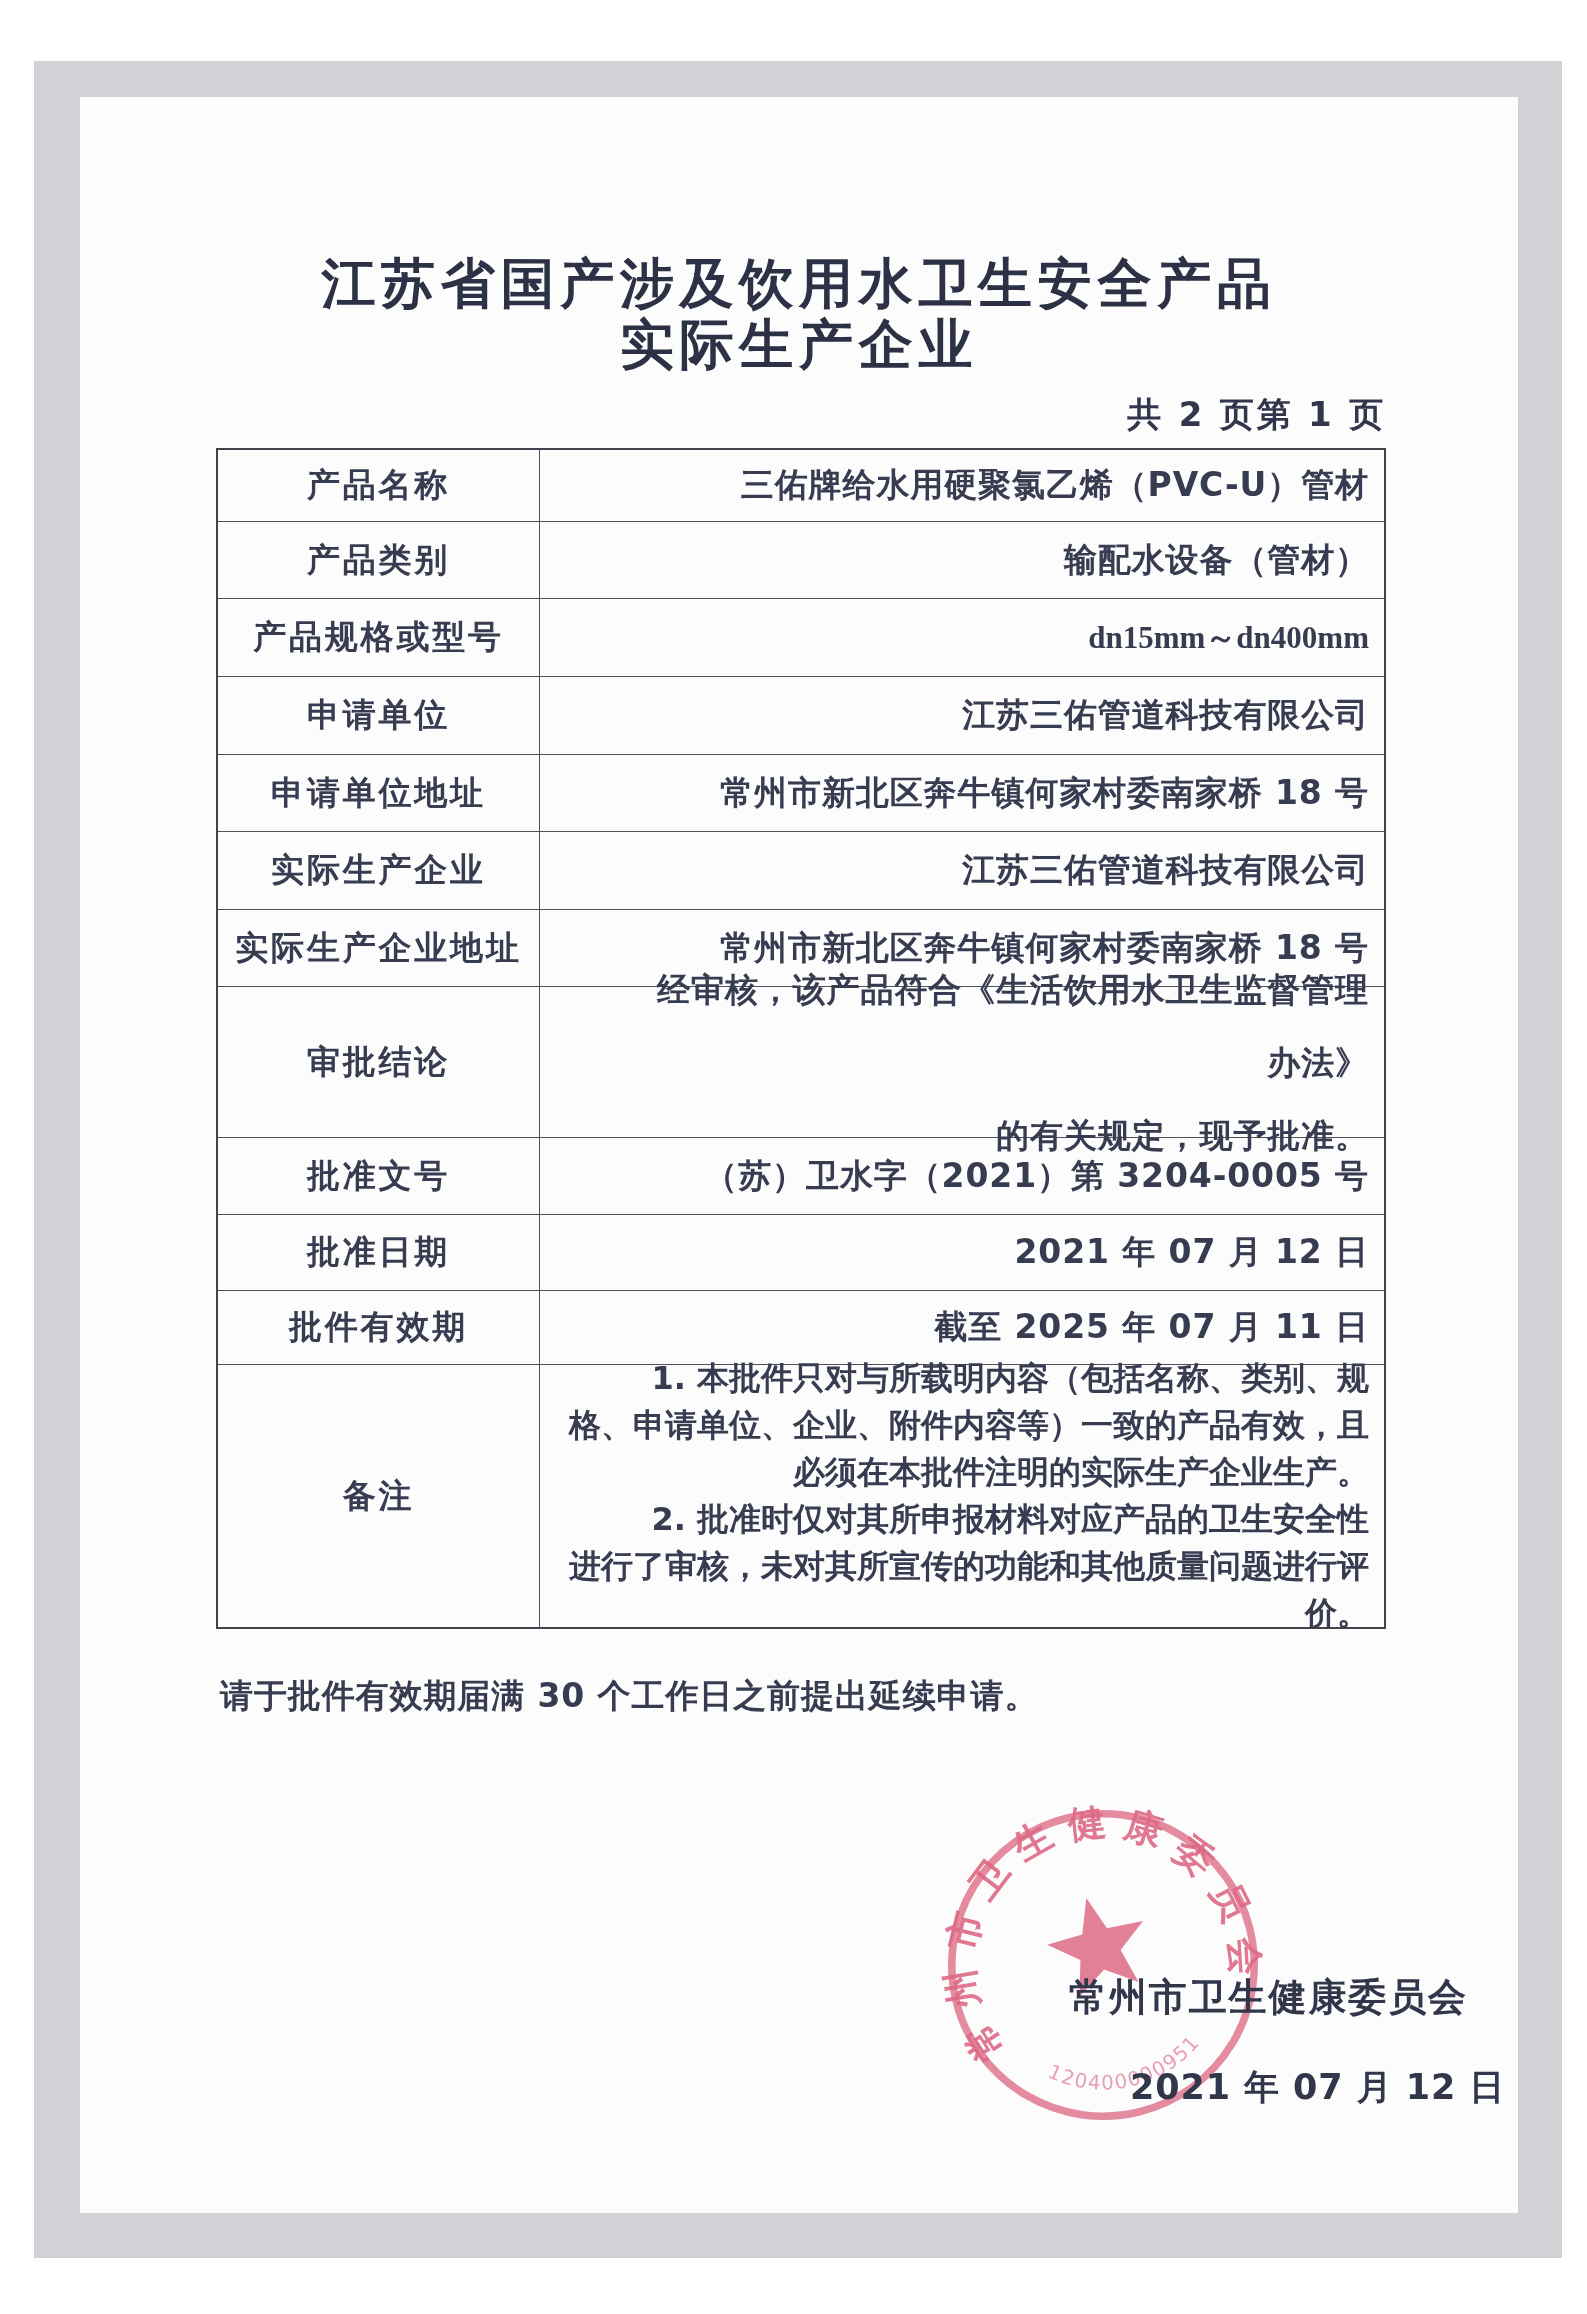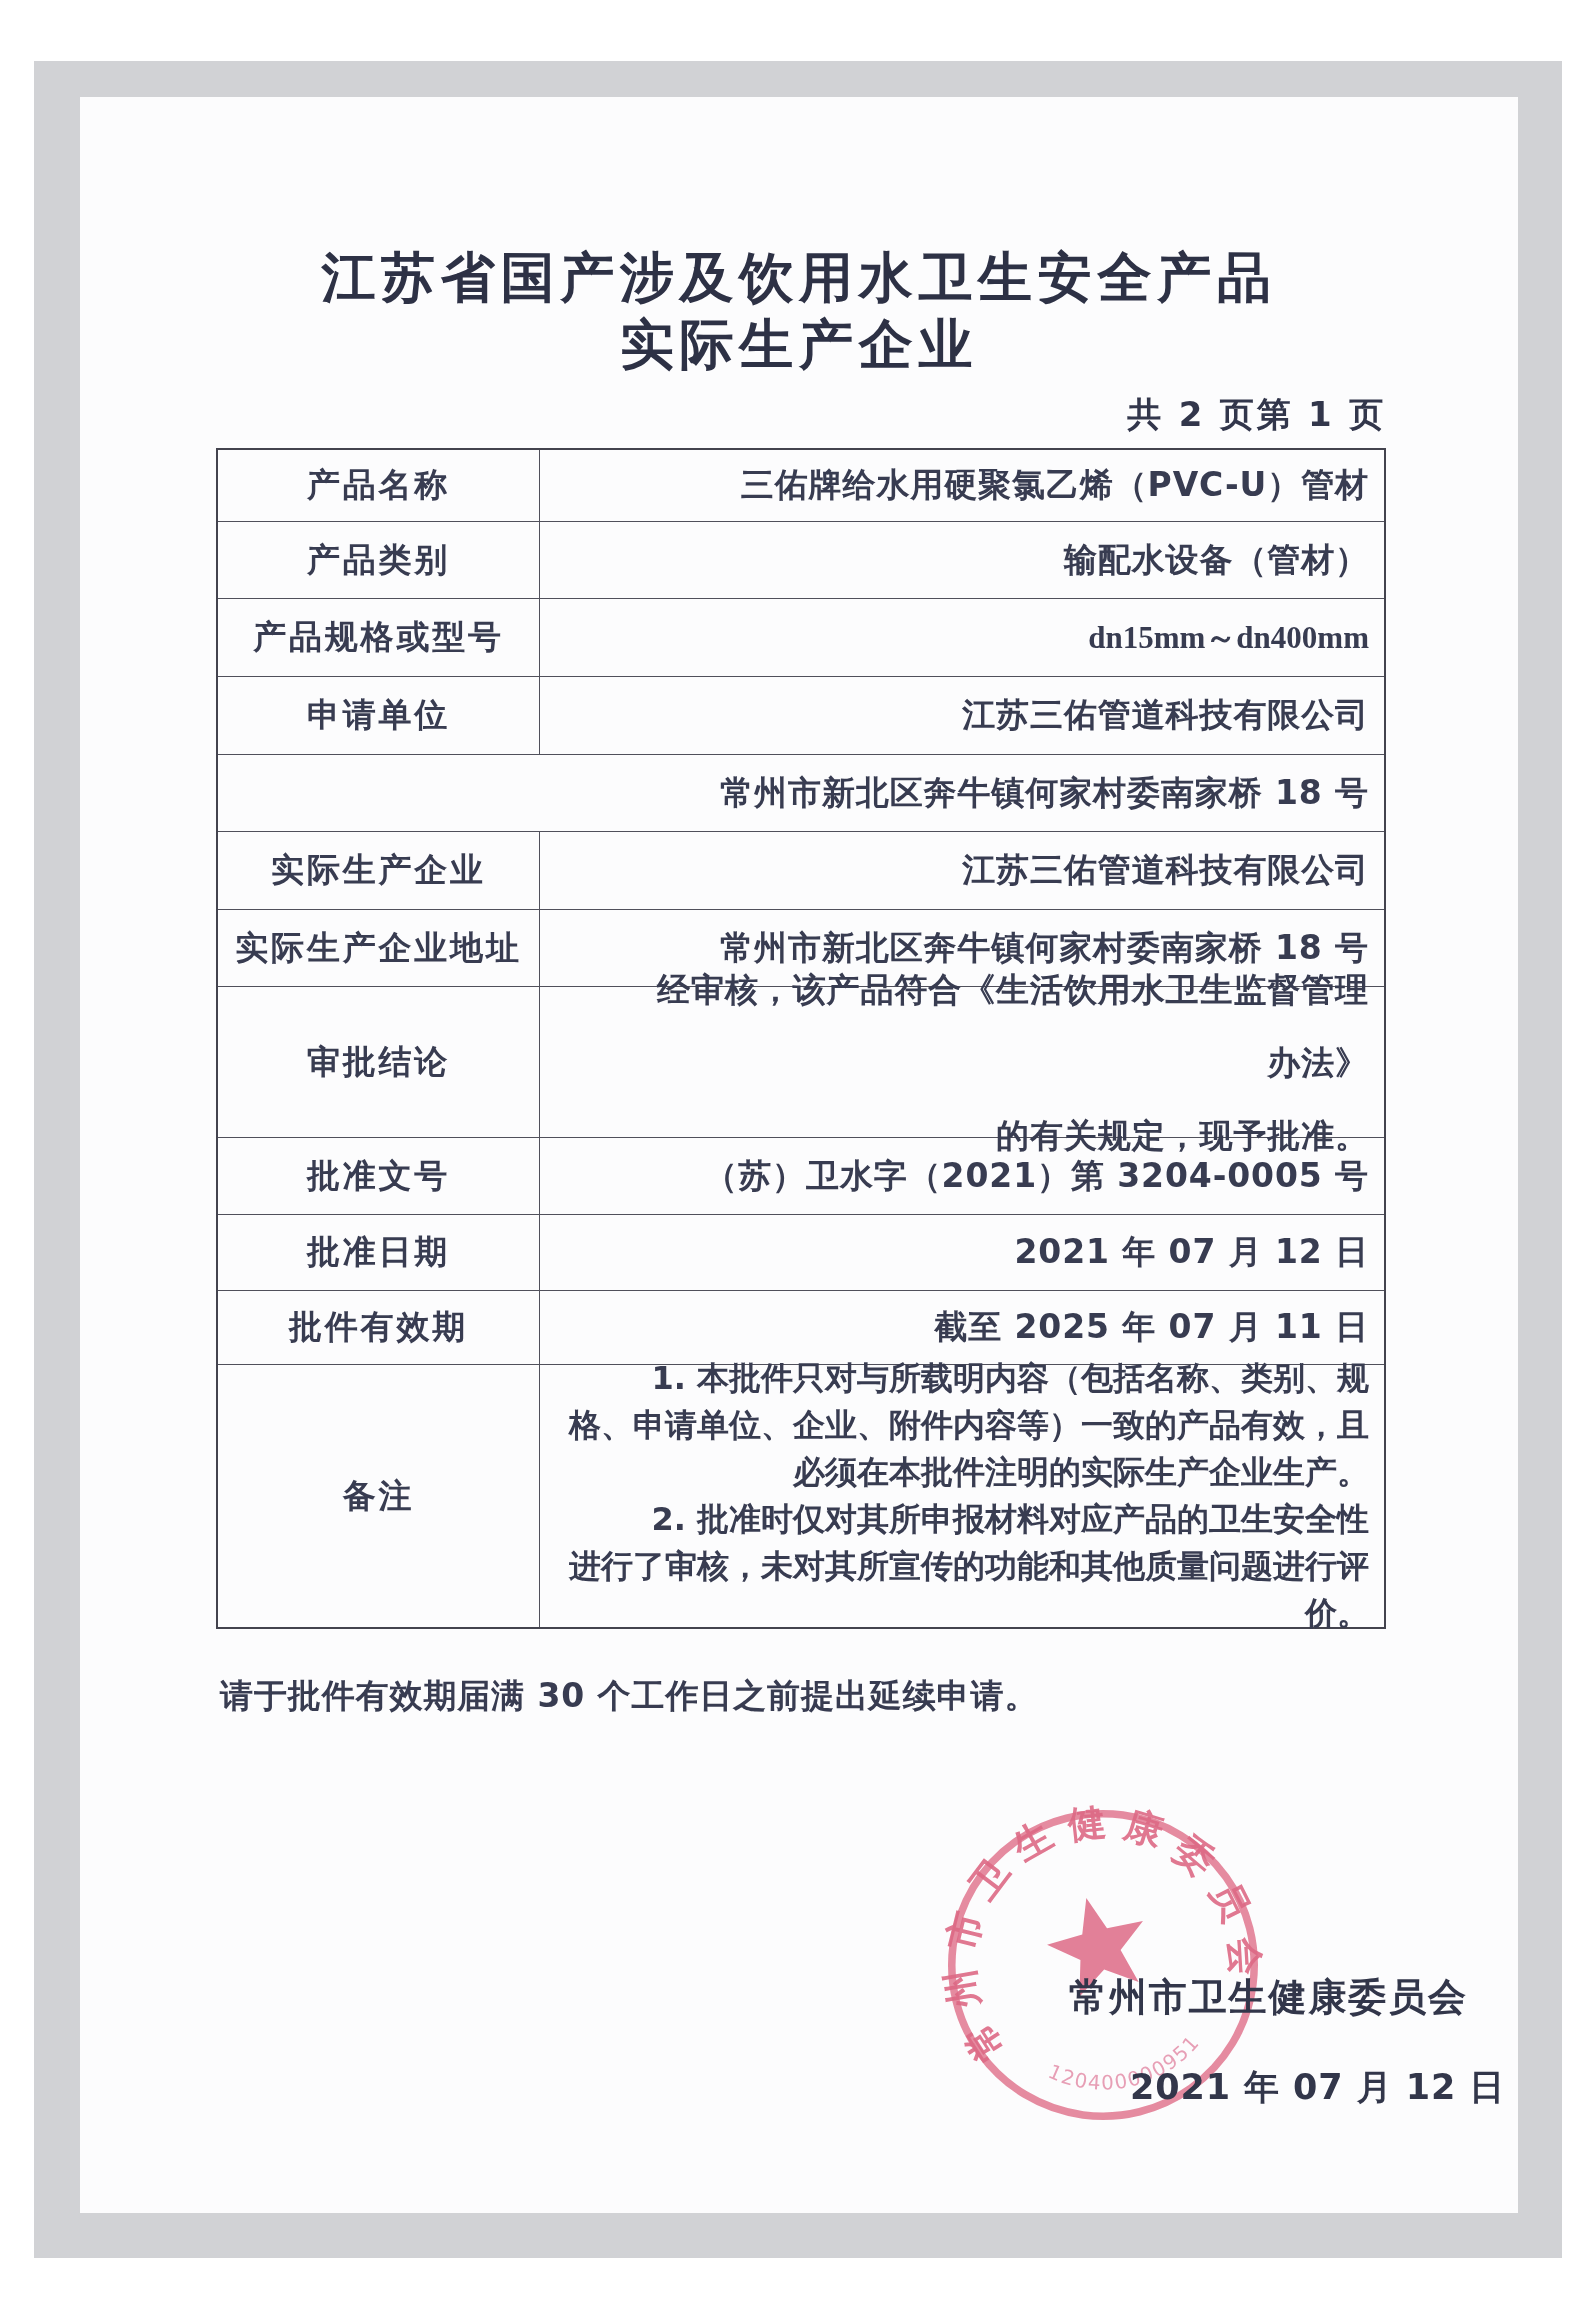--- a/index.html
+++ b/index.html
@@ -20,21 +20,21 @@
     width: 1438px; height: 2116px;
     background: #fcfcfd;
   }
 
   .doc-title {
     position: absolute; left: 80px; width: 1438px;
     text-align: center;
     font-size: 54px; font-weight: 700;
     letter-spacing: 5.7px; color: #2d3145;
   }
-  .doc-title.line1 { top: 242px; }
+  .doc-title.line1 { top: 248px; }
   .doc-title.line2 { top: 309px; }
 
   .page-indicator {
     position: absolute; top: 392px; left: 216px; width: 1170px;
     text-align: right;
     font-size: 34px; font-weight: 700;
     letter-spacing: 2.8px; color: #32364b;
   }
 
   .license-table {
@@ -131,20 +131,21 @@
       </div>
       <div class="trow">
         <div class="tcell label">产品规格或型号</div>
         <div class="tcell value">dn15mm～dn400mm</div>
       </div>
       <div class="trow">
         <div class="tcell label">申请单位</div>
         <div class="tcell value">江苏三佑管道科技有限公司</div>
       </div>
       <div class="trow">
+        <div class="tcell label">申请单位地址</div>
         <div class="tcell value">常州市新北区奔牛镇何家村委南家桥 18 号</div>
       </div>
       <div class="trow">
         <div class="tcell label">实际生产企业</div>
         <div class="tcell value">江苏三佑管道科技有限公司</div>
       </div>
       <div class="trow">
         <div class="tcell label">实际生产企业地址</div>
         <div class="tcell value">常州市新北区奔牛镇何家村委南家桥 18 号</div>
       </div>

